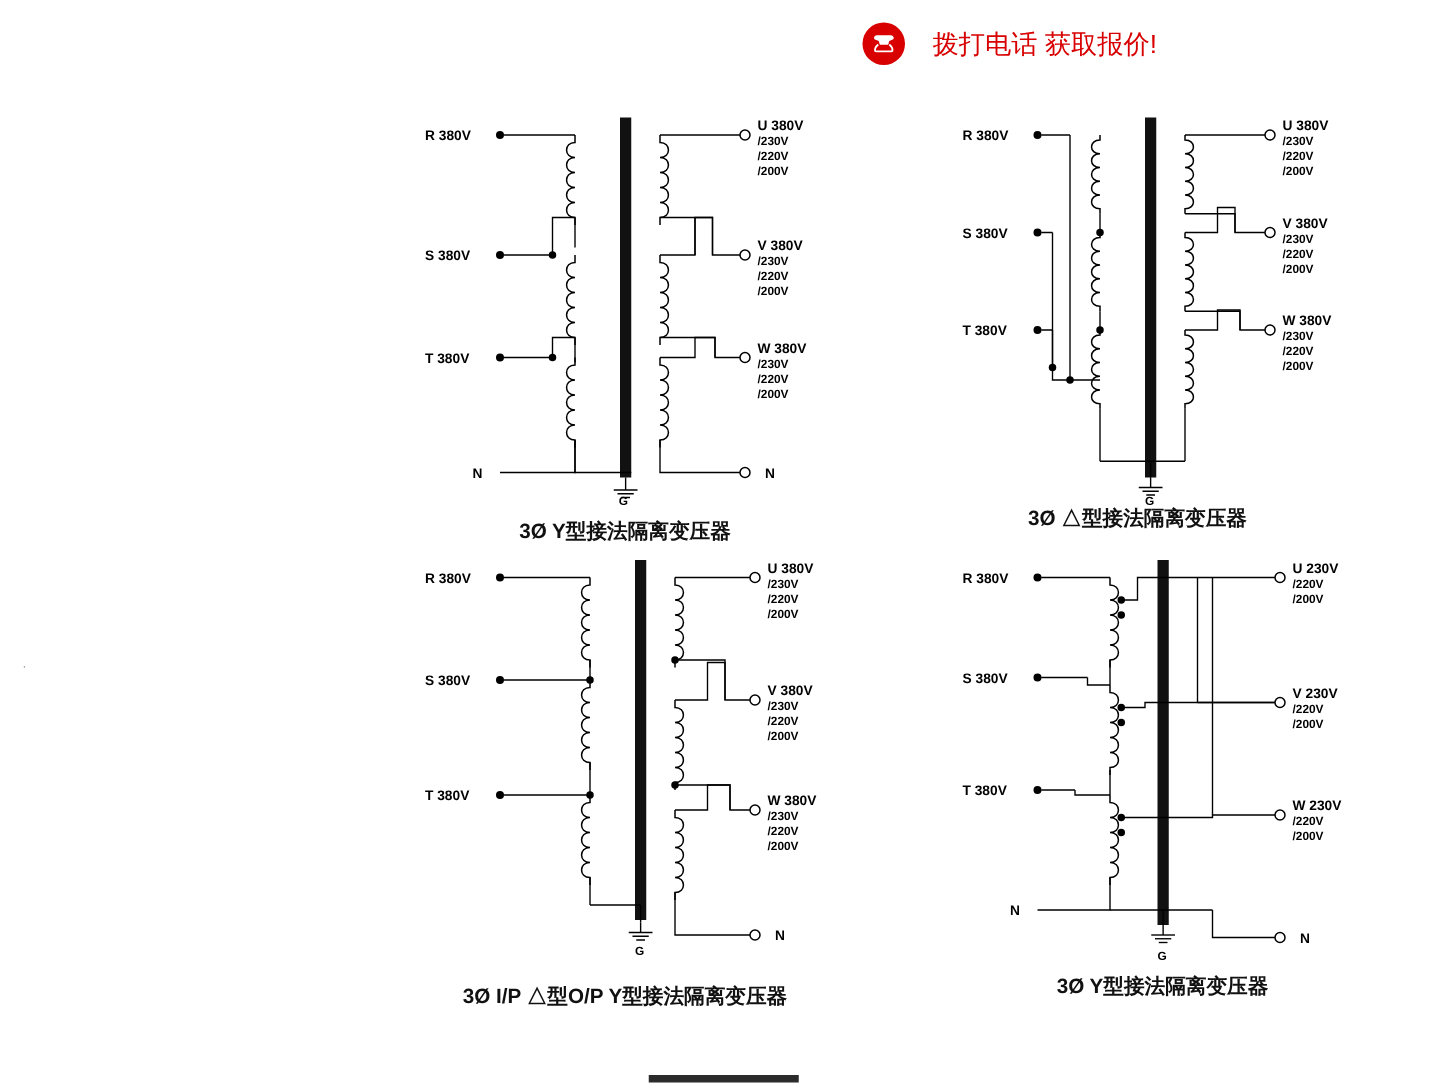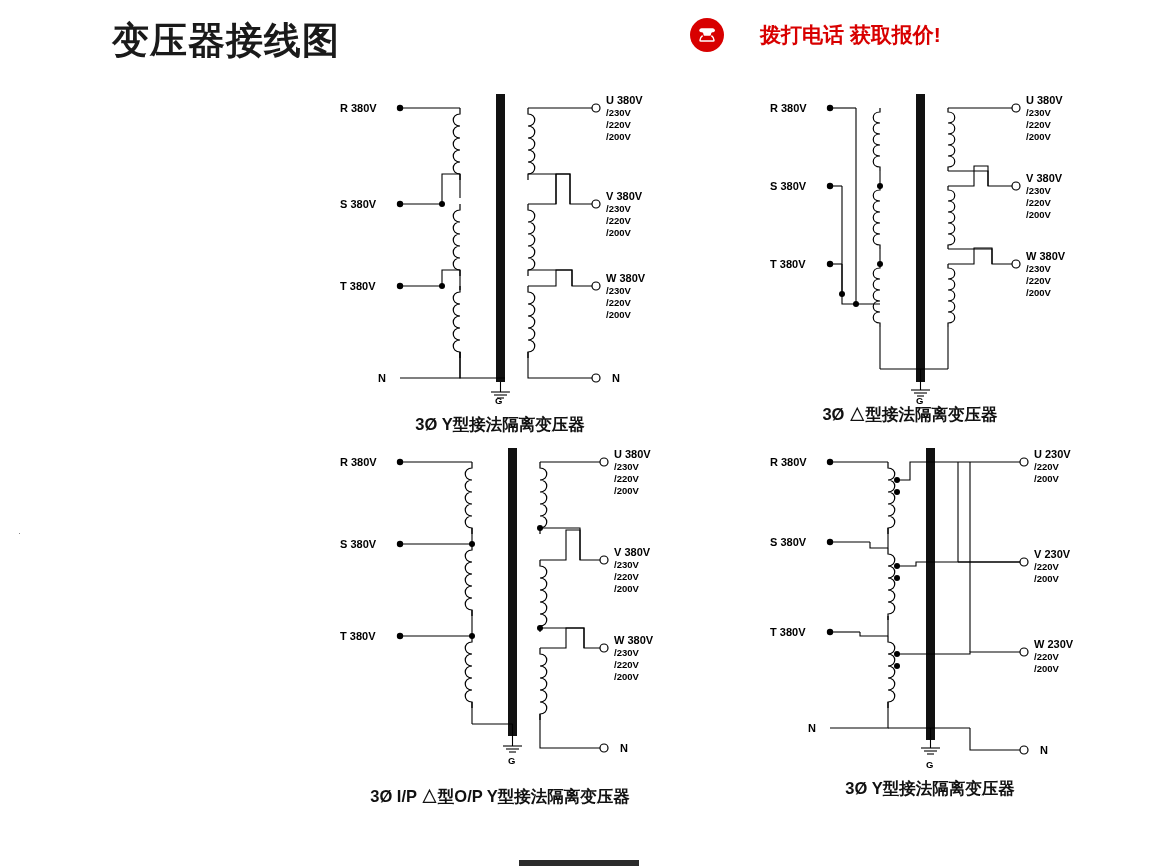--- a/index.html
+++ b/index.html
@@ -48,23 +48,23 @@
   }
   #phone-icon svg { display: block; }
   #phone-number {
     font-size: 33px;
     font-weight: bold;
     color: #111;
     letter-spacing: 0px;
     white-space: nowrap;
   }
   #phone-cta {
-    margin-left: 26px;
+    margin-left: 12px;
     font-size: 21px;
-    font-weight: bold;
+    font-weight: normal;
     color: #d80000;
     white-space: nowrap;
   }
 
   
   .diagram {
     position: absolute;
   }
   .diagram svg { display: block; }
   .caption {
@@ -123,21 +123,20 @@
     position: absolute;
     left: 519px; top: 860px;
     width: 120px; height: 6px;
     background: #2b2b2b;
   }
 </style>
 </head>
 <body>
 
 <div id="header">
-  <div id="page-title">变压器接线图</div>
 
   <div id="phone-block">
     <div id="phone-icon">
       <svg width="22" height="22" viewBox="0 0 22 22" aria-hidden="true">
         <path d="M3.2 6.4c0-1.1 1.1-2.2 2.4-2.2h11c1.3 0 2.4 1.1 2.4 2.2 0 1.2-1.3 1.6-2.6 1.9-.8.2-1.2.6-1.3 1.3l-.2 1.2c-.1.6-.6 1-1.2 1h-5c-.6 0-1.1-.4-1.2-1l-.2-1.2c-.1-.7-.5-1.1-1.3-1.3C4.5 8 3.2 7.6 3.2 6.4z" fill="#ffffff"></path>
         <path d="M6.6 11.6c-1.6 1.2-2.6 3-2.6 4.6 0 .5.4.9.9.9h12.2c.5 0 .9-.4.9-.9 0-1.6-1-3.4-2.6-4.6" fill="none" stroke="#ffffff" stroke-width="1.5"></path>
       </svg>
     </div>
     <div id="phone-cta">拨打电话 获取报价!</div>
   </div>

